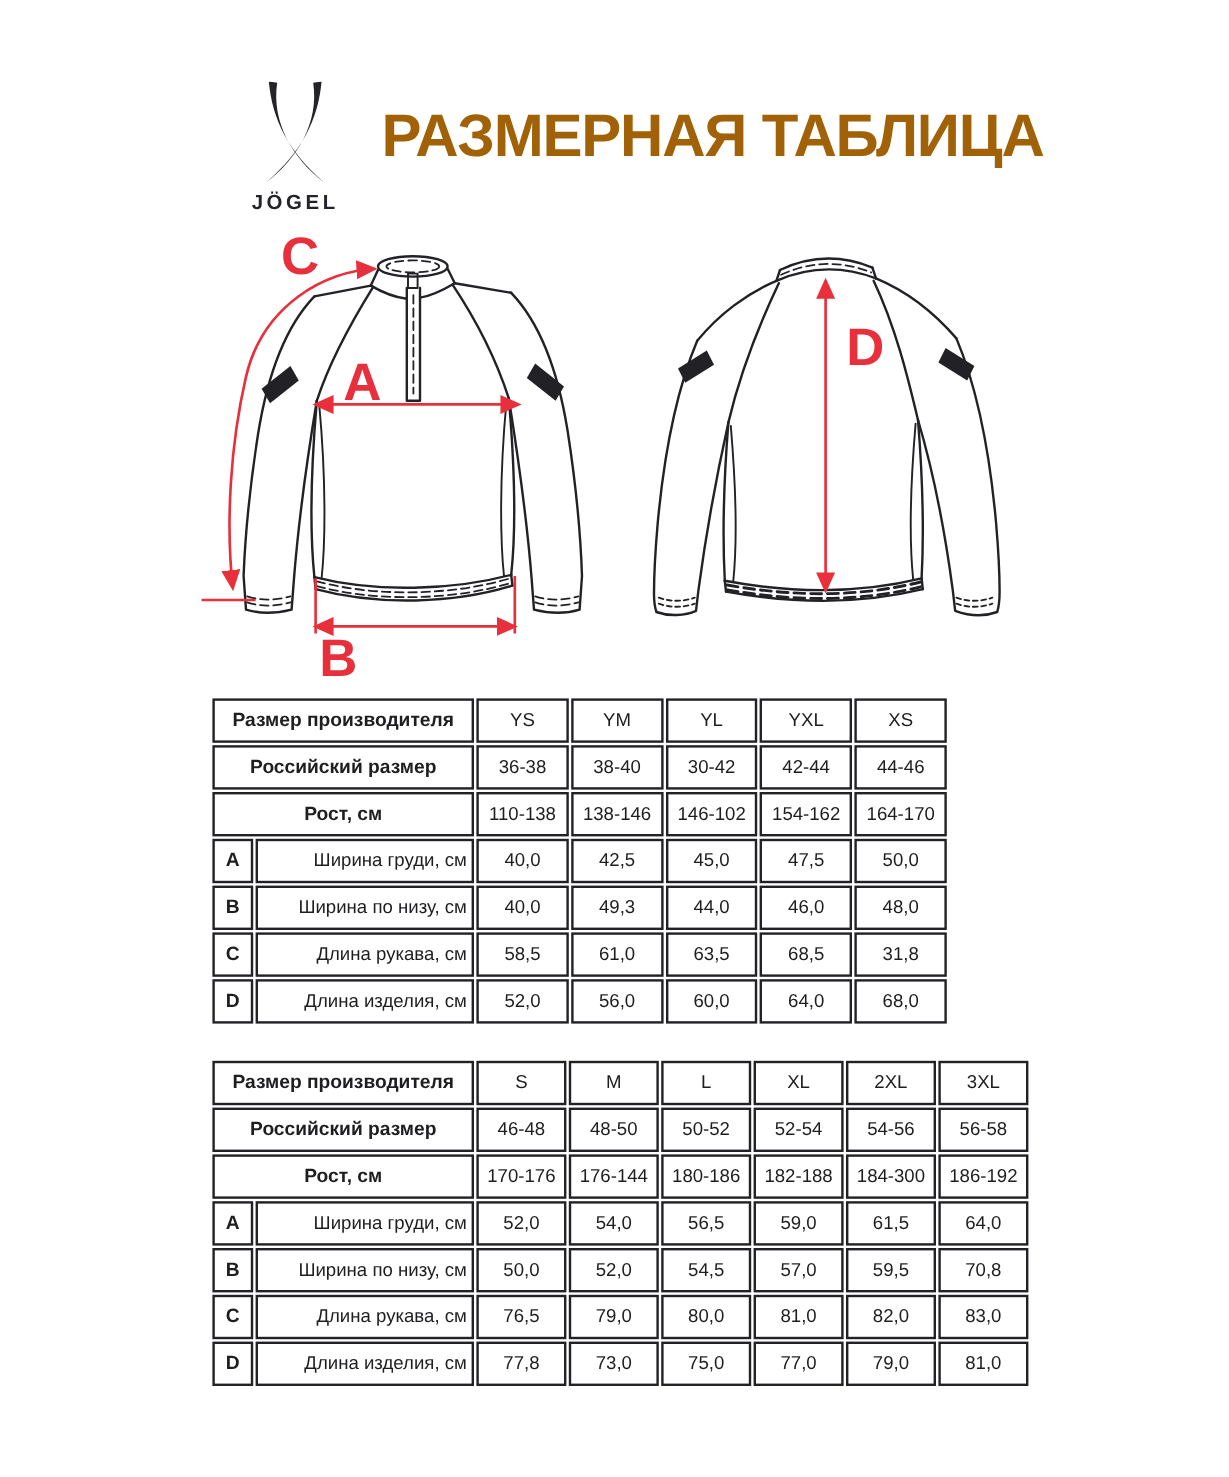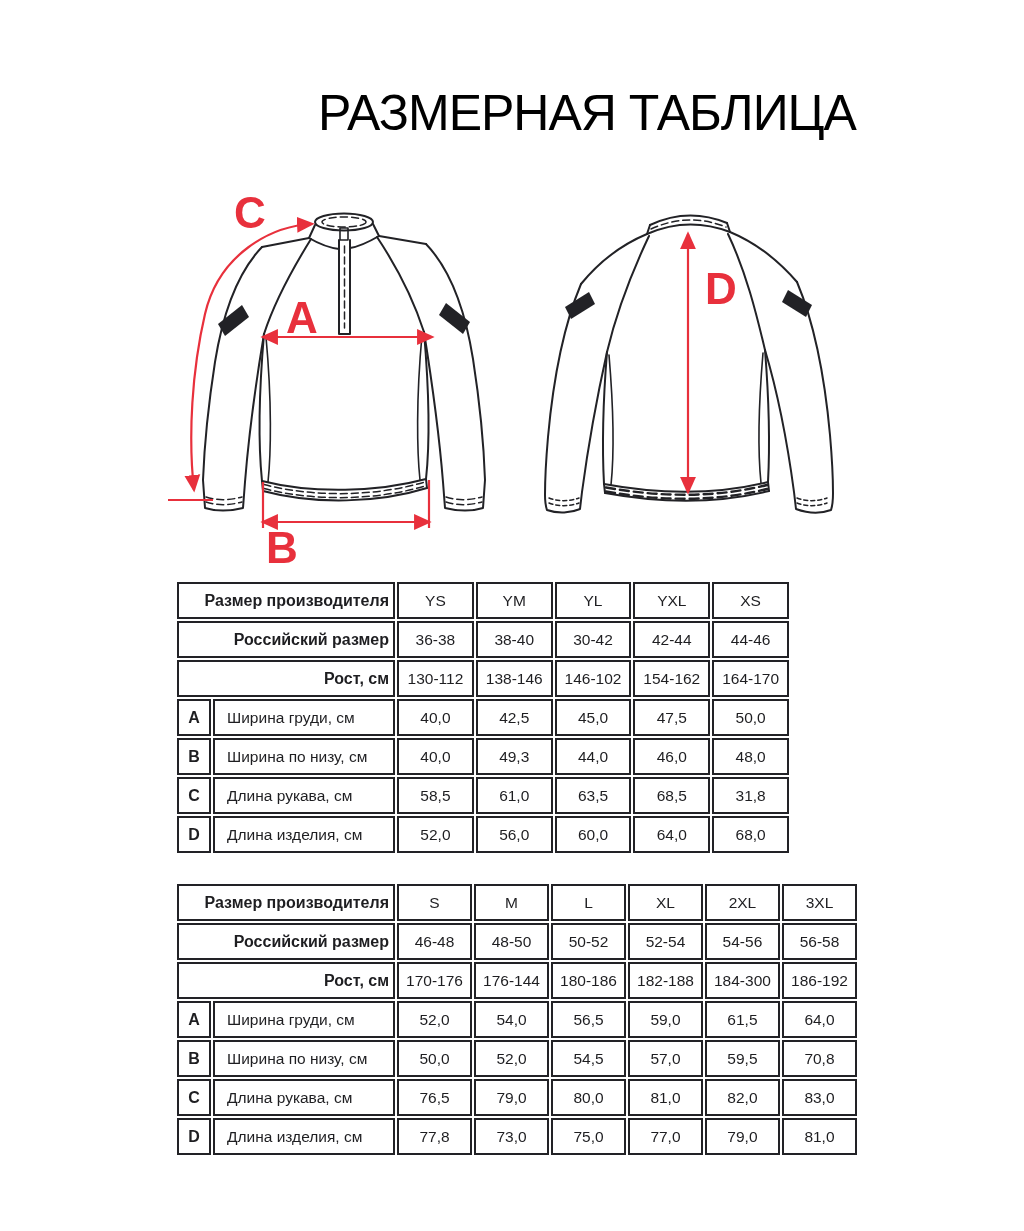--- a/index.html
+++ b/index.html
@@ -3,53 +3,60 @@
 <meta charset="utf-8">
 <style>
   html,body{margin:0;padding:0;background:#fff;}
   .page{position:relative;width:1024px;height:1231px;background:#ffffff;overflow:hidden;
         font-family:"Liberation Sans",sans-serif;color:#1e1e21;}
 
   
   .logo{position:absolute;left:186px;top:68px;width:120px;text-align:center;}
   .logo svg{display:block;margin:0 auto;}
   .wordmark{font-weight:700;font-size:17px;letter-spacing:3px;color:#23232a;margin-top:3px;}
-  .title{position:absolute;left:318px;top:84px;font-size:50px;font-weight:400;
-         letter-spacing:-1px;white-space:nowrap;color:#000000;}
+  .title{position:absolute;left:318px;top:84px;font-size:50px;font-weight:700;
+         letter-spacing:-1px;white-space:nowrap;color:#a16207;}
 
   
   .fig{position:absolute;}
   .fig-front{left:163px;top:192px;}
   .fig-back{left:543px;top:192px;}
   .ink{stroke:#222226;stroke-width:2;fill:none;stroke-linecap:round;stroke-linejoin:round;}
   .thin{stroke-width:1.6;}
   .dash{stroke-dasharray:7 4;stroke-width:1.5;}
   .dash2{stroke-dasharray:4 3;stroke-width:1.5;}
   .dashb{stroke-dasharray:9 5;stroke-width:2.4;}
   .fill{fill:#222226;stroke:none;}
   .red-line{stroke:#e8303c;stroke-width:2.2;fill:none;}
   .red-label{fill:#e8303c;font-family:"Liberation Sans",sans-serif;font-size:44px;
              font-weight:700;text-anchor:middle;}
 
   
   table.t{position:absolute;border-collapse:separate;border-spacing:2px;table-layout:fixed;}
   .t td{border:2px solid #222226;height:33px;padding:0 4px;text-align:center;
         font-size:15.5px;vertical-align:middle;background:#fff;box-sizing:content-box;}
-  .t .hl{font-weight:700;font-size:16px;text-align:right;}
+  .t .hl{font-weight:700;font-size:16px;}
   .t .lt{font-weight:700;font-size:16px;}
-  .t .rl{text-align:left;padding-left:12px;}
+  .t .rl{text-align:right;padding-left:12px;}
   .t1{left:175px;top:580px;width:616px;}
   .t2{left:175px;top:882px;width:684px;}
   col.cl{width:34px;} col.cb{width:182px;}
 </style>
 </head>
 <body>
 
 <div class="page">
 
+  <div class="logo">
+    <svg width="64" height="88" viewBox="0 0 64 88">
+      <path d="M10,0 C13,32 26,58 56,84 C30,64 12,34 17,1 Z" fill="#23232a"></path>
+      <path d="M54,0 C51,32 38,58 8,84 C34,64 52,34 47,1 Z" fill="#23232a"></path>
+    </svg>
+    <div class="wordmark">JÖGEL</div>
+  </div>
 
   <div class="title">РАЗМЕРНАЯ ТАБЛИЦА</div>
 
   <div class="fig fig-front">
     <svg width="370" height="380" viewBox="0 0 370 380">
       <defs>
         <marker id="arf" viewBox="0 0 10 10" refX="8.5" refY="5" markerWidth="8" markerHeight="8" orient="auto-start-reverse">
           <path d="M0,0.5 L10,5 L0,9.5 Z" fill="#e8303c"></path>
         </marker>
       </defs>
@@ -175,21 +182,21 @@
     <tr>
       <td class="hl" colspan="2">Российский размер</td>
       <td>36-38</td>
       <td>38-40</td>
       <td>30-42</td>
       <td>42-44</td>
       <td>44-46</td>
     </tr>
     <tr>
       <td class="hl" colspan="2">Рост, см</td>
-      <td>130-112</td>
+      <td>110-138</td>
       <td>138-146</td>
       <td>146-102</td>
       <td>154-162</td>
       <td>164-170</td>
     </tr>
     <tr>
       <td class="lt">A</td>
       <td class="rl">Ширина груди, см</td>
       <td>40,0</td>
       <td>42,5</td>

